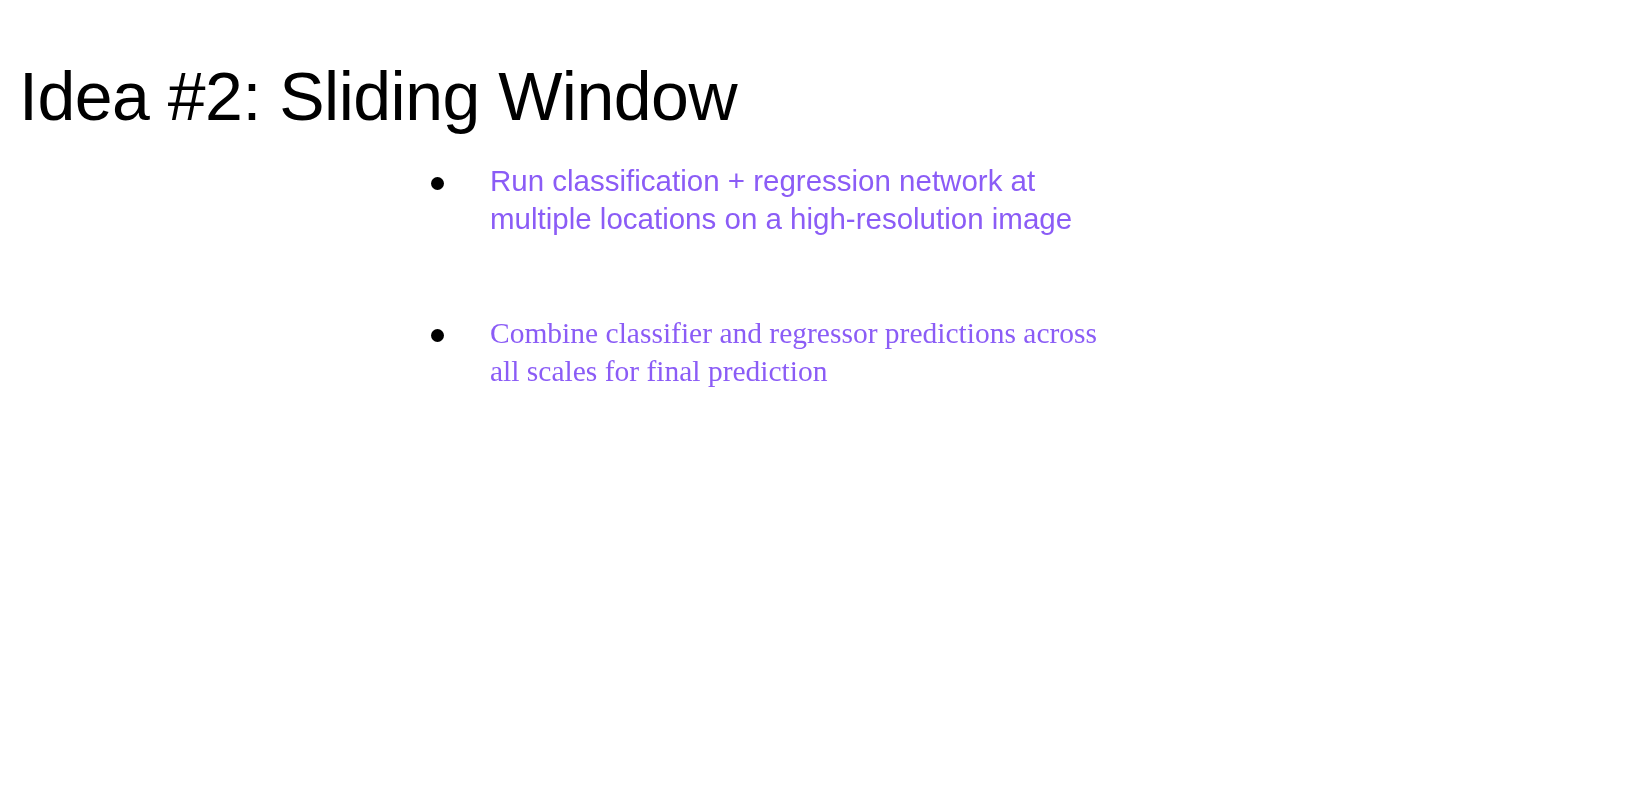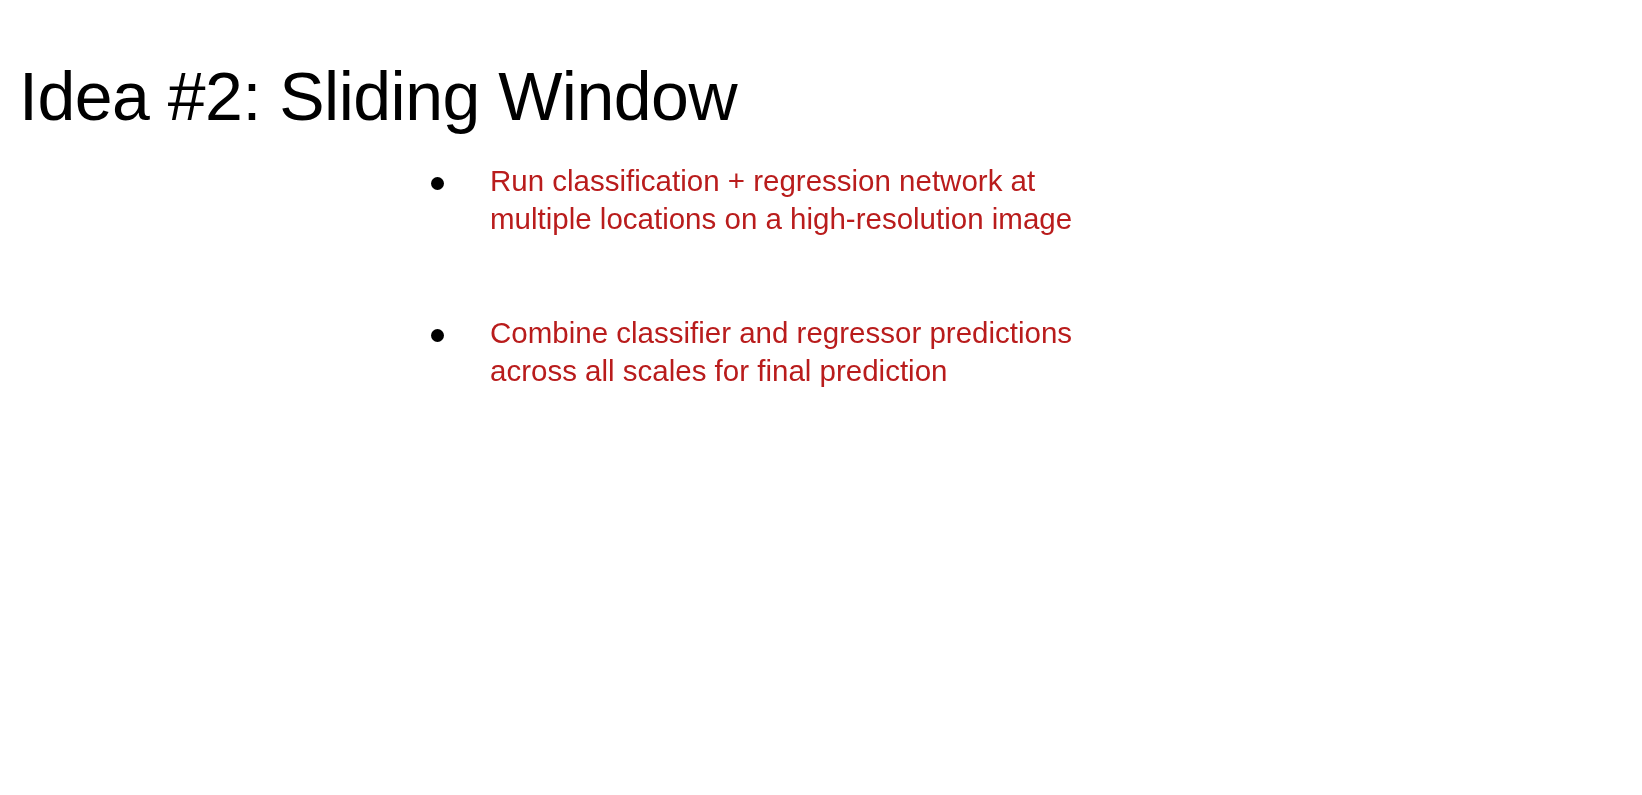--- a/index.html
+++ b/index.html
@@ -41,25 +41,26 @@
     list-style: none;
   }
 
   .bullet-item {
     position: relative;
     padding-left: 63px;
     margin: 0 0 76px 0;
     font-size: 29.5px;
     line-height: 38px;
     font-weight: 400;
-    color: #b91c1c;
+    color: #8b5cf6;
   }
 
   .bullet-item:last-child {
     margin-bottom: 12px;
+    font-family: Liberation Serif, serif;
   }
 
   .bullet-marker {
     position: absolute;
     left: 4px;
     top: 15px;
     width: 13px;
     height: 13px;
     border-radius: 50%;
     background: #000000;

